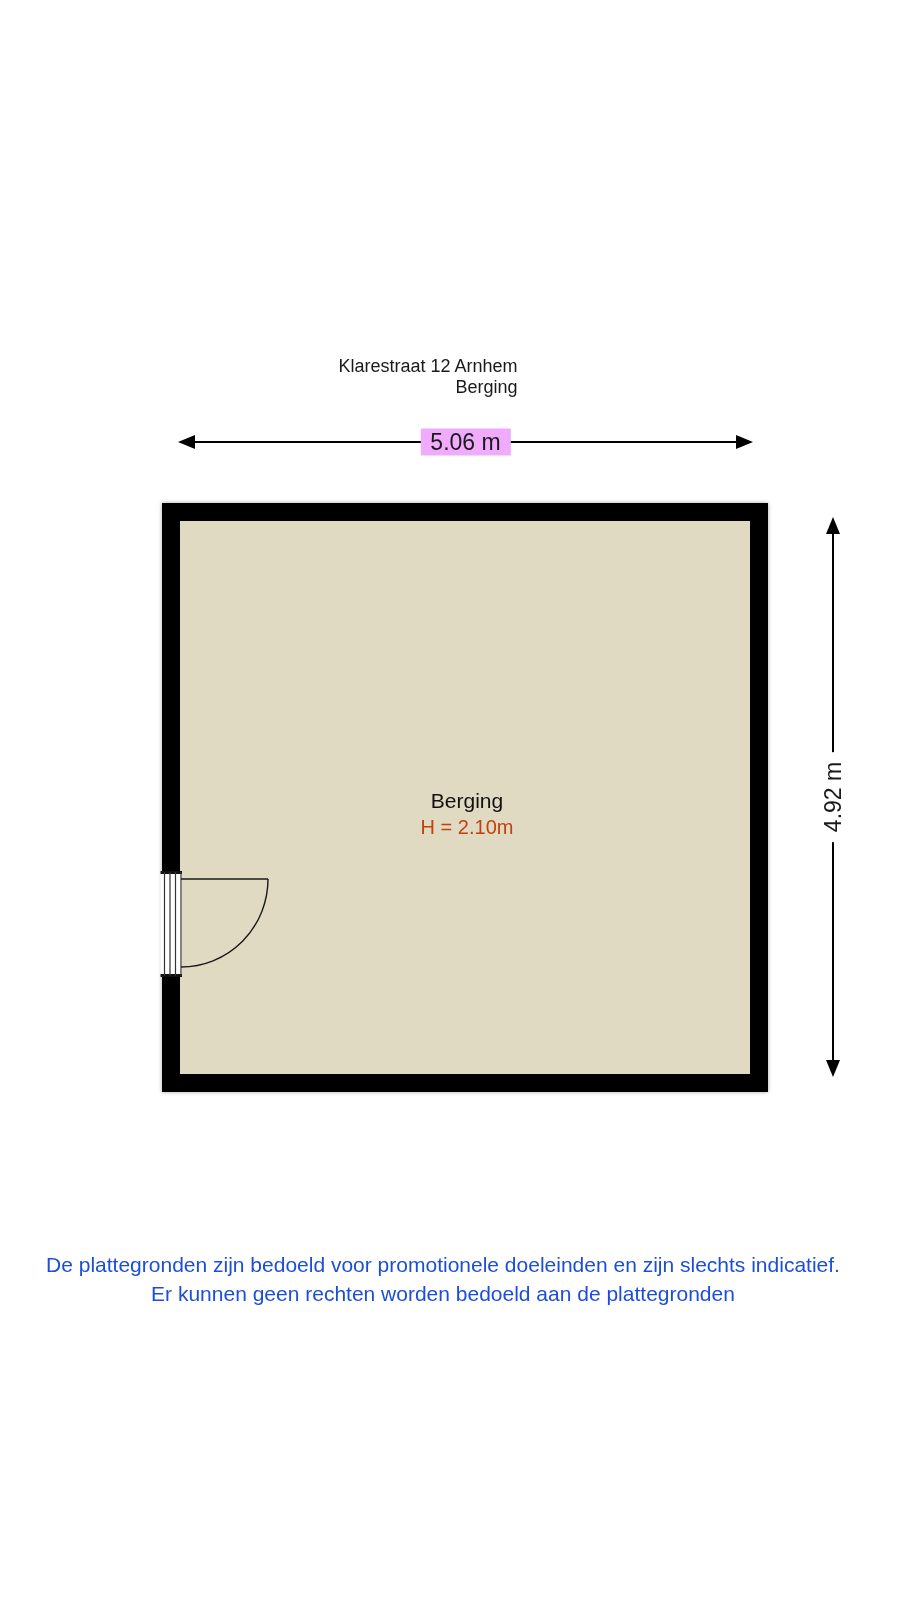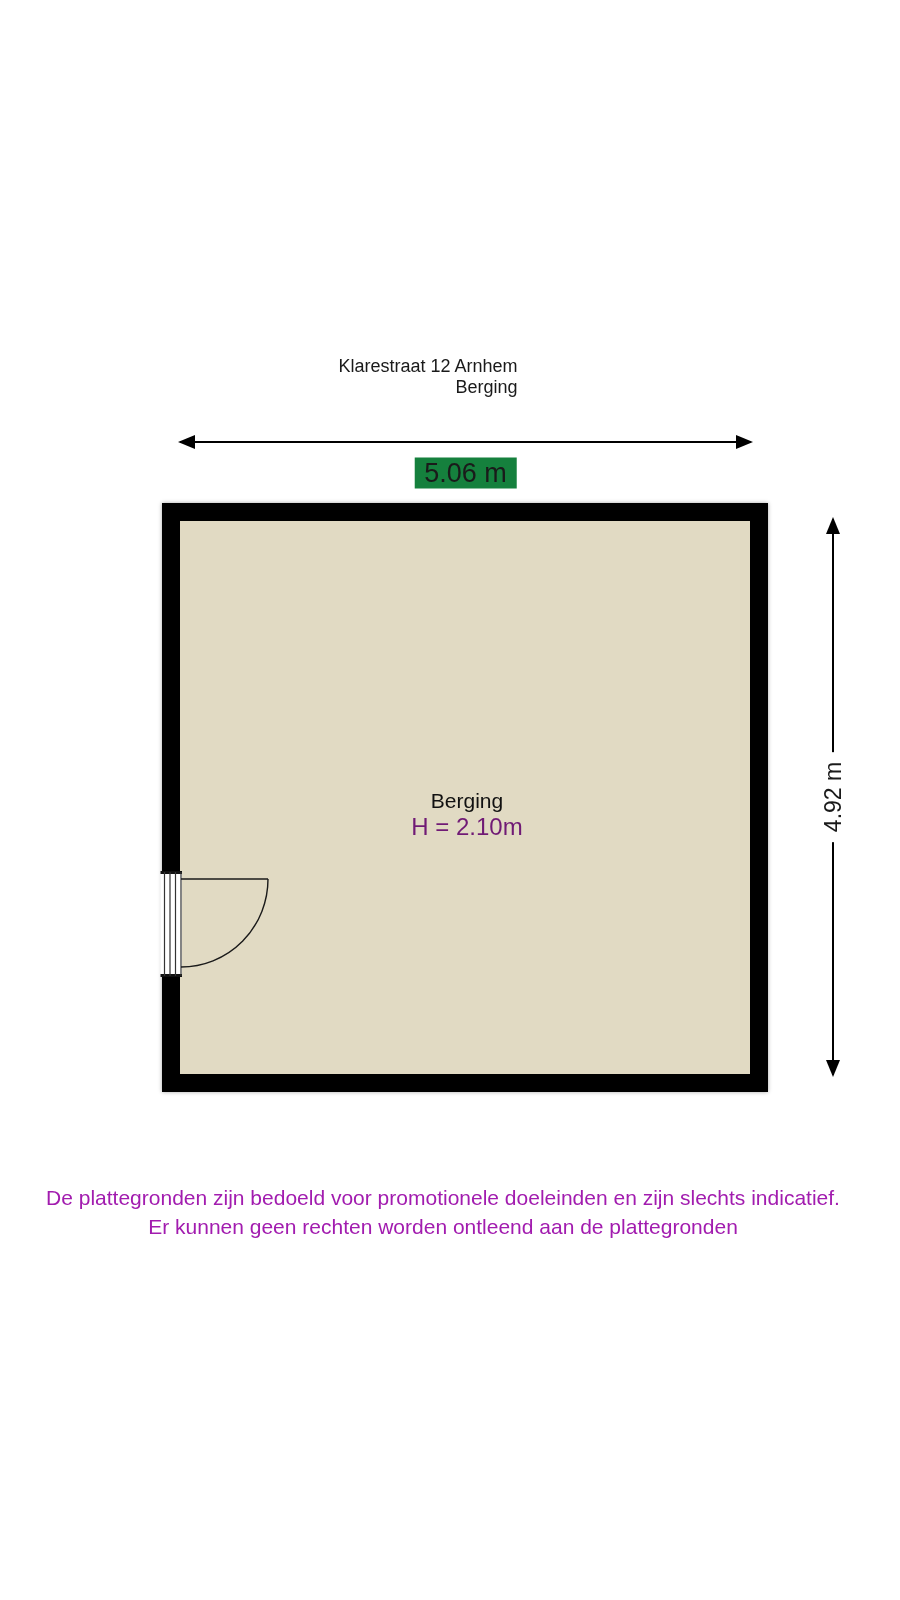--- a/index.html
+++ b/index.html
@@ -24,21 +24,21 @@
     border-top:7px solid transparent; border-bottom:7px solid transparent;
     border-right:17px solid #000;
   }
   .dim-h .arr-right {
     position:absolute; right:0; top:5px; width:0; height:0;
     border-top:7px solid transparent; border-bottom:7px solid transparent;
     border-left:17px solid #000;
   }
   .dim-h .dim-label {
     position:absolute; left:50%; top:50%; transform:translate(-50%,-50%);
-    background:#15803d; padding:0 10px; font-size:27px; white-space:nowrap;margin-top:31px;
+    background:#f0abfc; padding:0 10px; font-size:23px; white-space:nowrap;
   }
 
   
   .dim-v { position:absolute; left:820px; top:517px; width:26px; height:560px; }
   .dim-v .line { position:absolute; left:12px; top:2px; bottom:2px; width:2px; background:#000; }
   .dim-v .arr-up {
     position:absolute; top:0; left:6px; width:0; height:0;
     border-left:7px solid transparent; border-right:7px solid transparent;
     border-bottom:17px solid #000;
   }
@@ -57,28 +57,28 @@
   .plan {
     position:absolute; left:162px; top:503px; width:606px; height:589px;
     box-sizing:border-box; border:18px solid #000000; background:#e1dac3;
     box-shadow:0 0 4px rgba(0,0,0,0.35);
   }
   .room-label {
     position:absolute; left:467px; top:788px; transform:translateX(-50%);
     text-align:center; white-space:nowrap;
   }
   .room-label .room-name   { font-size:21px; line-height:26px; color:#111; }
-  .room-label .room-height { font-size:24px; line-height:26px; color:#701a75; }
+  .room-label .room-height { font-size:20px; line-height:26px; color:#c2410c; }
 
   .door-svg { position:absolute; left:150px; top:860px; width:160px; height:130px; }
 
   
   .disclaimer {
-    position:absolute; left:0; width:886px; top:1183px;
-    text-align:center; font-size:21px; line-height:29px; color:#a21caf;
+    position:absolute; left:0; width:886px; top:1250px;
+    text-align:center; font-size:21px; line-height:29px; color:#1d4ed8;
   }
 </style>
 </head>
 <body>
 
 <div class="canvas">
 
   <div class="header">
     <div class="title">Klarestraat 12 Arnhem</div>
     <div class="subtitle">Berging</div>
@@ -109,16 +109,16 @@
     <path d="M268 879 A87 88 0 0 1 181 967" stroke="#1a1a1a" stroke-width="1.4" fill="none"></path>
   </svg>
 
   <div class="room-label">
     <div class="room-name">Berging</div>
     <div class="room-height">H = 2.10m</div>
   </div>
 
   <div class="disclaimer">
     <div>De plattegronden zijn bedoeld voor promotionele doeleinden en zijn slechts indicatief.</div>
-    <div>Er kunnen geen rechten worden ontleend aan de plattegronden</div>
+    <div>Er kunnen geen rechten worden bedoeld aan de plattegronden</div>
   </div>
 
 </div>
 
 </body></html>

